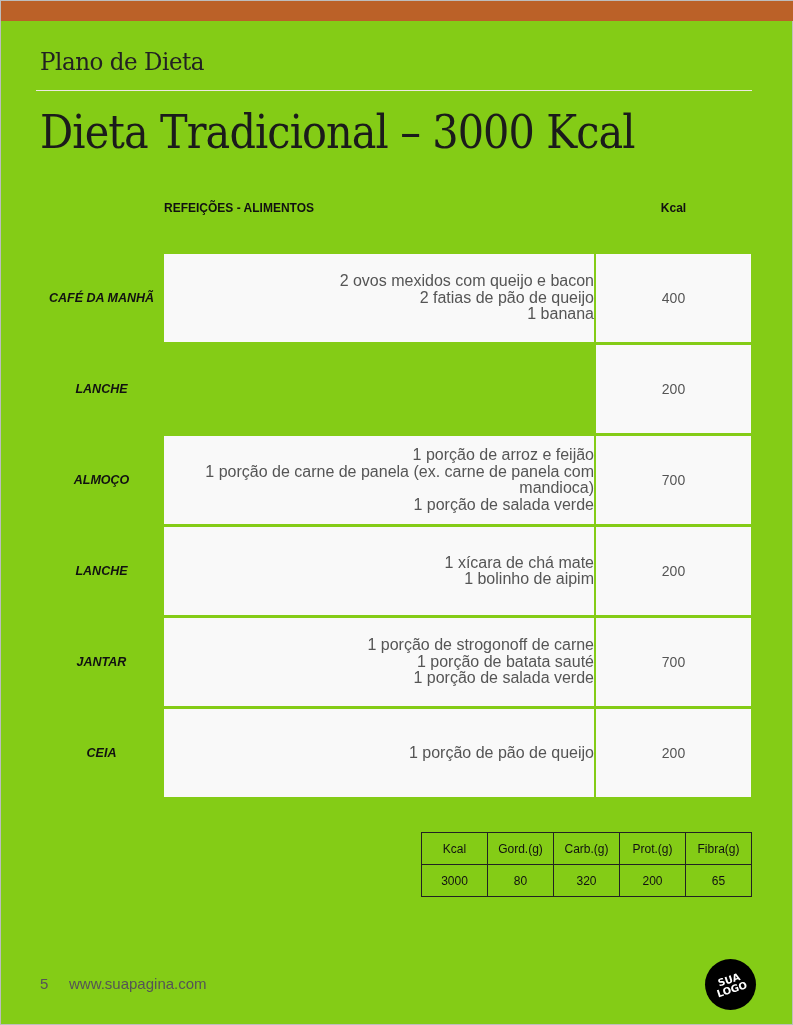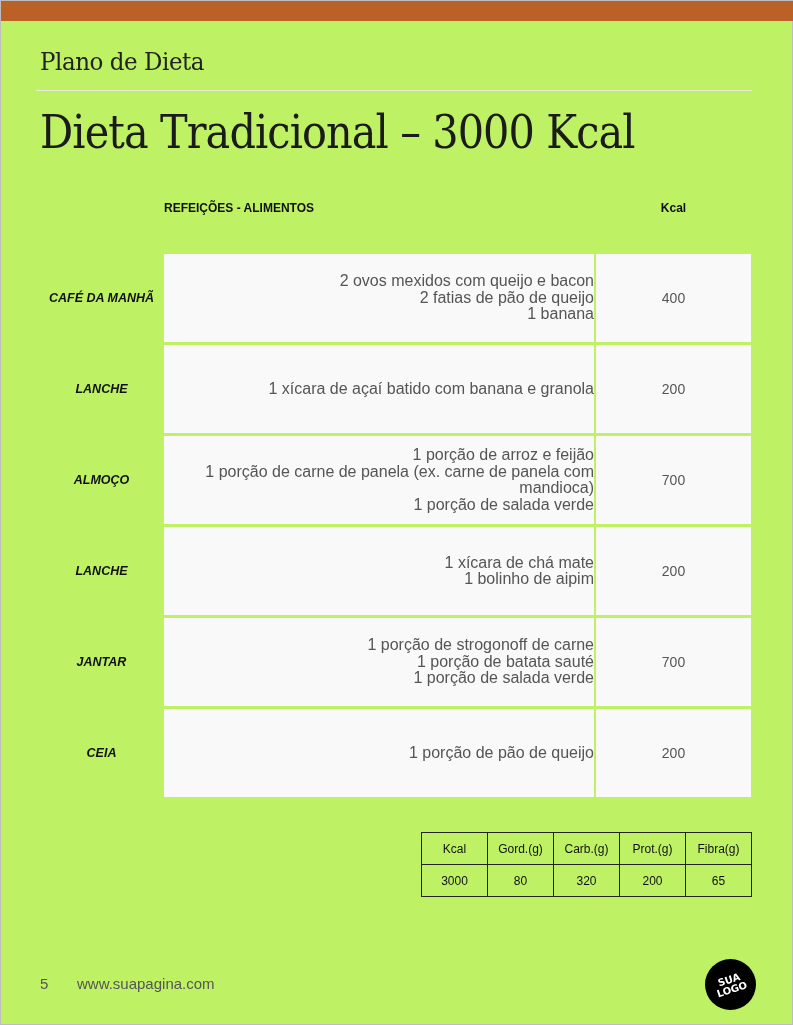--- a/index.html
+++ b/index.html
@@ -1,37 +1,37 @@
 <!DOCTYPE html>
 <html><head>
 <meta charset="utf-8">
 <style>
   * { box-sizing: border-box; margin: 0; padding: 0; }
   html, body { width: 793px; height: 1025px; background: #fff; overflow: hidden; }
   body { position: relative; font-family: "Liberation Sans", sans-serif; }
-  .page { position: absolute; left: 0; top: 0; width: 793px; height: 1025px; border: 1px solid #bdbdbd; background: #bef264; }
+  .page { position: absolute; left: 0; top: 0; width: 793px; height: 1025px; border: 1px solid #bdbdbd; background: #84cc16; }
   .top-bar { position: absolute; left: 0; top: 0; width: 793px; height: 20px; background: #bb6128; }
   .doc-label { position: absolute; left: 39px; top: 46px; font-family: "DejaVu Serif", serif; font-size: 25px; color: #222; letter-spacing: -0.5px; transform: scaleX(0.92); transform-origin: left; }
   .divider { position: absolute; left: 35px; top: 89px; width: 716px; height: 1px; background: #ece8e0; }
   .doc-title { position: absolute; left: 39px; top: 104px; font-family: "DejaVu Serif", serif; font-size: 46px; color: #1b1b1b; letter-spacing: -1px; transform: scaleX(0.9); transform-origin: left; white-space: nowrap; }
 
   .col-head { position: absolute; top: 200px; font-size: 12px; font-weight: bold; color: #111; }
   .col-head.meals { left: 163px; width: 430px; }
   .col-head.kcal { left: 595px; width: 155px; text-align: center; }
 
   .row { position: absolute; left: 0; width: 793px; height: 88px; }
   .row-label { position: absolute; left: 38px; width: 125px; top: 0; height: 88px; display: flex; align-items: center; justify-content: center; font-size: 12.5px; font-weight: bold; color: #111; font-style: italic; }
   .row-foods { position: absolute; left: 163px; width: 430px; top: 0; height: 88px; background: #f9f9f9; display: flex; flex-direction: column; justify-content: center; font-size: 16px; color: #555; line-height: 16.5px; text-align: right; }
   .row-kcal { position: absolute; left: 595px; width: 155px; top: 0; height: 88px; background: #f9f9f9; display: flex; align-items: center; justify-content: center; font-size: 14px; color: #555; }
 
   .summary { position: absolute; left: 420px; top: 831px; border-collapse: collapse; }
   .summary td { border: 1.5px solid #222; width: 66px; height: 32px; text-align: center; font-size: 12px; color: #111; }
 
   .footer-page { position: absolute; left: 39px; top: 974px; font-size: 15px; color: #555; }
-  .footer-url { position: absolute; left: 68px; top: 974px; font-size: 15px; color: #555; margin-left: 8px; }
+  .footer-url { position: absolute; left: 68px; top: 974px; font-size: 15px; color: #555; }
   .logo { position: absolute; left: 704px; top: 958px; width: 51px; height: 51px; border-radius: 50%; background: #000; display: flex; align-items: center; justify-content: center; }
   .logo span { color: #fff; font-weight: bold; font-size: 10px; line-height: 10px; text-align: center; transform: rotate(-18deg); font-family: "DejaVu Sans", sans-serif; }
 </style>
 </head>
 <body>
 
 <div class="page">
   <div class="top-bar"></div>
   <div class="doc-label">Plano de Dieta</div>
   <div class="divider"></div>
@@ -45,23 +45,20 @@
         <div class="row-label">CAFÉ DA MANHÃ</div>
         <div class="row-foods">
           <div>2 ovos mexidos com queijo e bacon</div>
           <div>2 fatias de pão de queijo</div>
           <div>1 banana</div>
         </div>
         <div class="row-kcal">400</div>
       </div>
       <div class="row" style="top: 344px;">
         <div class="row-label">LANCHE</div>
-        <div class="row-foods">
-          <div>1 xícara de açaí batido com banana e granola</div>
-        </div>
         <div class="row-kcal">200</div>
       </div>
       <div class="row" style="top: 435px;">
         <div class="row-label">ALMOÇO</div>
         <div class="row-foods">
           <div>1 porção de arroz e feijão</div>
           <div>1 porção de carne de panela (ex. carne de panela com mandioca)</div>
           <div>1 porção de salada verde</div>
         </div>
         <div class="row-kcal">700</div>

